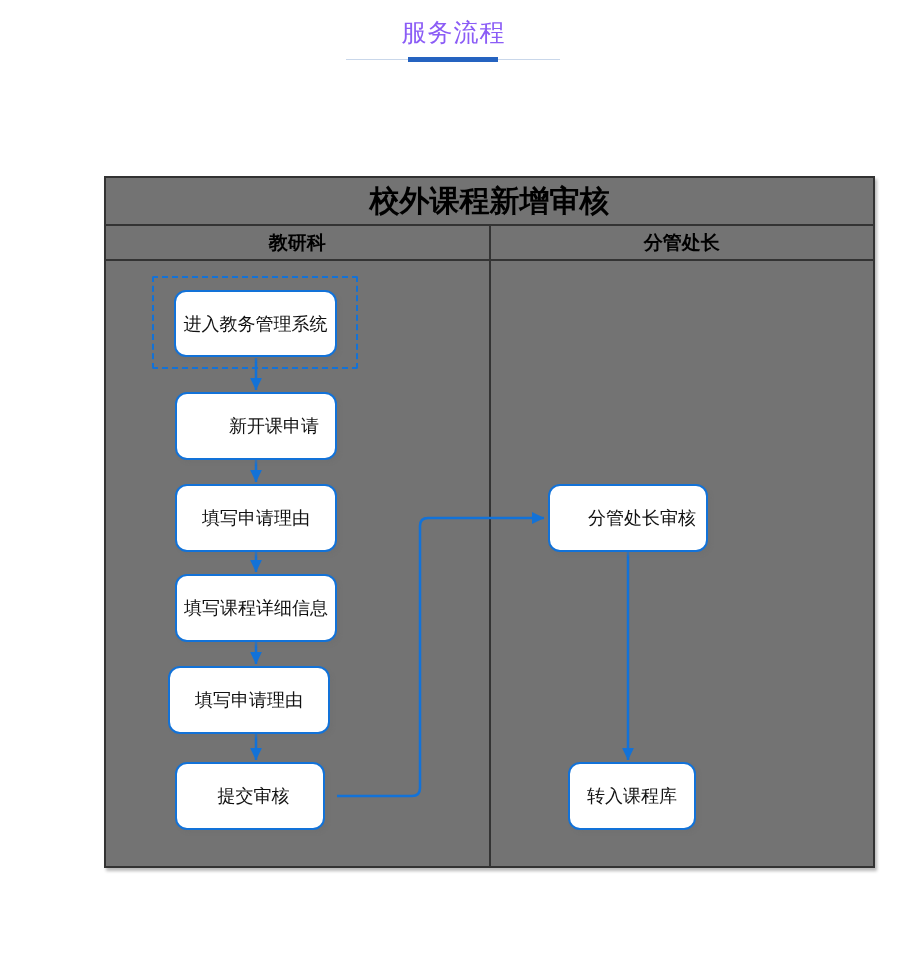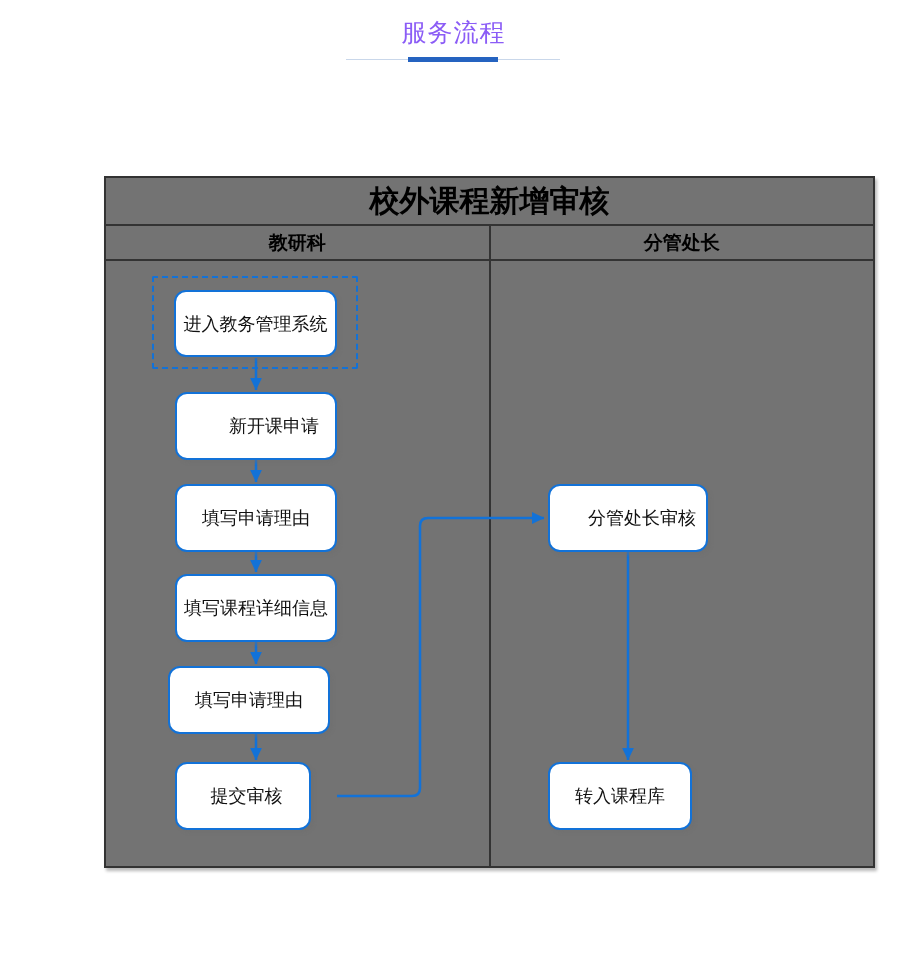--- a/index.html
+++ b/index.html
@@ -53,23 +53,23 @@
     display:flex;align-items:center;justify-content:center;
     font-size:18px;color:#111;text-align:right;
     box-shadow:3px 3px 3px rgba(110,110,110,.45);
     z-index:3;
   }
   .n1{left:174px;top:290px;width:163px;height:67px;}
   .n2{left:175px;top:392px;width:162px;height:68px;padding-left:36px;}
   .n3{left:175px;top:484px;width:162px;height:68px;}
   .n4{left:175px;top:574px;width:162px;height:68px;}
   .n5{left:168px;top:666px;width:162px;height:68px;}
-  .n6{left:175px;top:762px;width:136px;height:68px;padding-left:7px;}
+  .n6{left:175px;top:762px;width:150px;height:68px;padding-left:7px;}
   .n7{left:548px;top:484px;width:160px;height:68px;padding-left:28px;}
-  .n8{left:548px;top:762px;width:144px;height:68px;}
+  .n8{left:568px;top:762px;width:128px;height:68px;}
   .dashed-frame{
     position:absolute;left:152px;top:276px;width:206px;height:93px;
     box-sizing:border-box;border:2.5px dashed var(--accent,#1272d8);
     border-radius:2px;z-index:2;
   }
   
   .edges{position:absolute;left:0;top:0;z-index:1;pointer-events:none;}
   .edge{stroke:var(--accent,#1272d8);stroke-width:2.5;fill:none;stroke-linejoin:round;}
   .edges marker path{fill:var(--accent,#1272d8);}
 </style>

